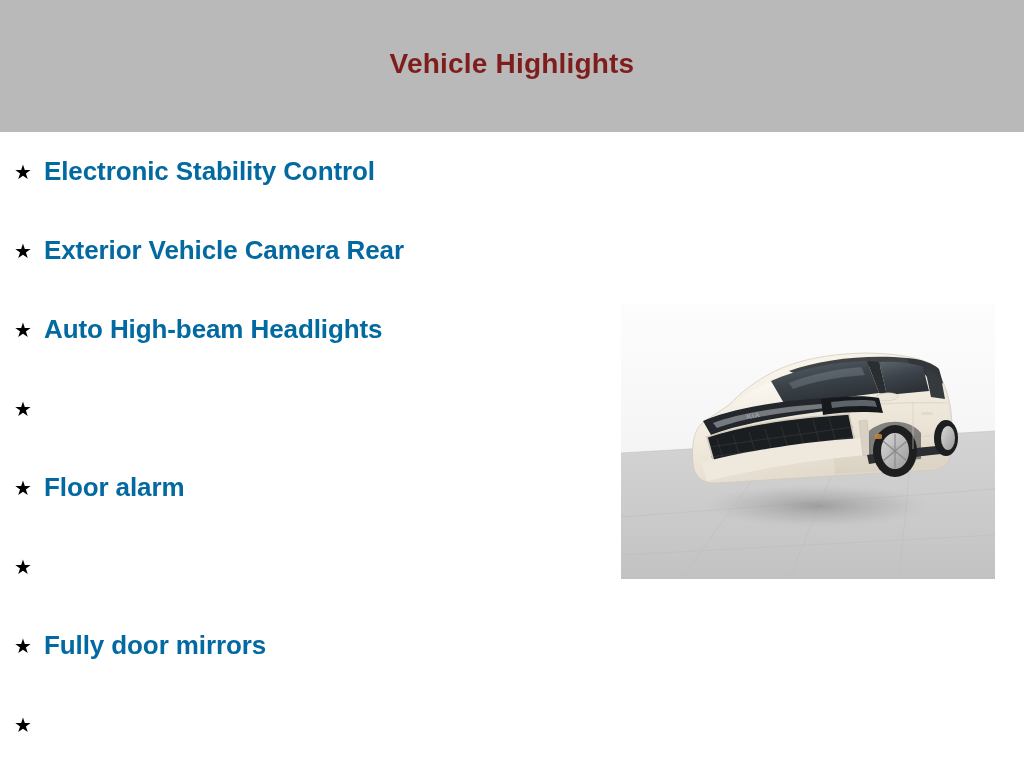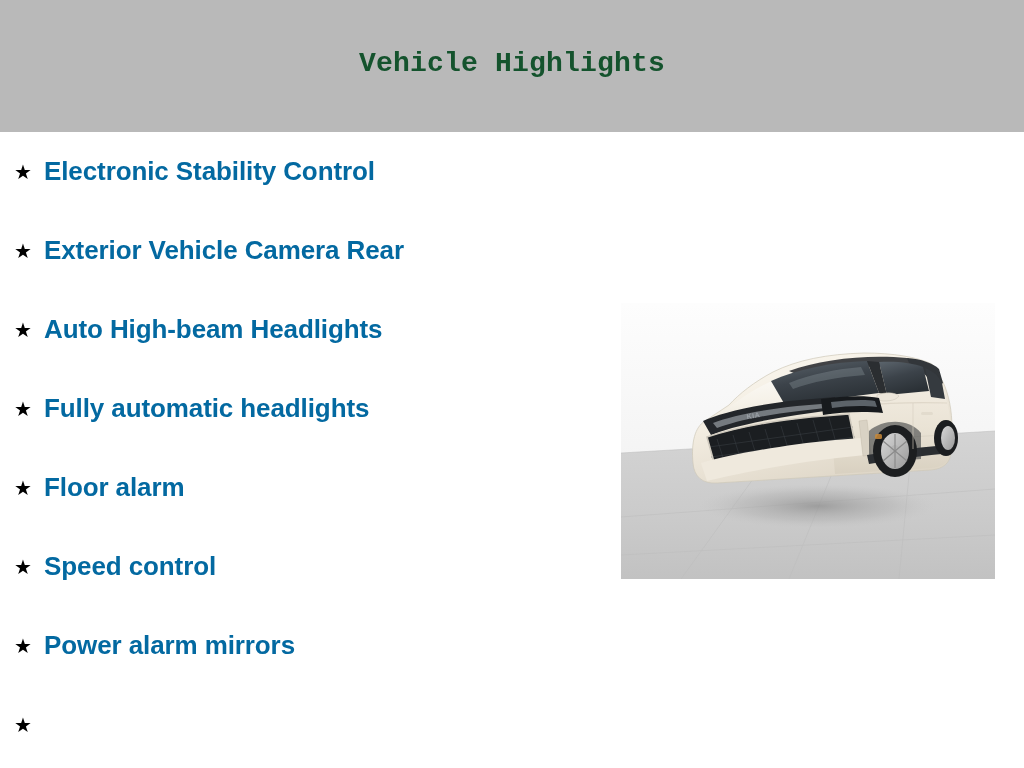--- a/index.html
+++ b/index.html
@@ -26,23 +26,23 @@
     box-sizing: border-box;
   }
   .header-title {
     position: absolute;
     left: 0;
     top: 48px;
     width: 1024px;
     text-align: center;
     font-size: 28px;
     font-weight: bold;
-    color: #14532d;
+    color: #7f1d1d;
     letter-spacing: 0.2px;
-    font-family: Liberation Mono, monospace;
+    font-family: Liberation Sans, sans-serif;
   }
 
   
   .highlights-list {
     position: absolute;
     left: 0;
     top: 132px;
     width: 600px;
     margin: 0;
     padding: 0;
@@ -103,33 +103,31 @@
   <li class="highlight-item">
     <span class="bullet-star">★</span>
     <span class="highlight-label">Exterior Vehicle Camera Rear</span>
   </li>
   <li class="highlight-item">
     <span class="bullet-star">★</span>
     <span class="highlight-label">Auto High-beam Headlights</span>
   </li>
   <li class="highlight-item">
     <span class="bullet-star">★</span>
-    <span class="highlight-label">Fully automatic headlights</span>
   </li>
   <li class="highlight-item">
     <span class="bullet-star">★</span>
     <span class="highlight-label">Floor alarm</span>
   </li>
   <li class="highlight-item">
     <span class="bullet-star">★</span>
-    <span class="highlight-label">Speed control</span>
-  </li>
-  <li class="highlight-item">
-    <span class="bullet-star">★</span>
-    <span class="highlight-label">Power alarm mirrors</span>
+  </li>
+  <li class="highlight-item">
+    <span class="bullet-star">★</span>
+    <span class="highlight-label">Fully door mirrors</span>
   </li>
   <li class="highlight-item">
     <span class="bullet-star">★</span>
   </li>
 </ul>
 
 <div class="vehicle-photo">
   <svg viewBox="0 0 374 276" xmlns="http://www.w3.org/2000/svg">
     <defs>
       <linearGradient id="backdropGrad" x1="0" y1="0" x2="0" y2="1">

